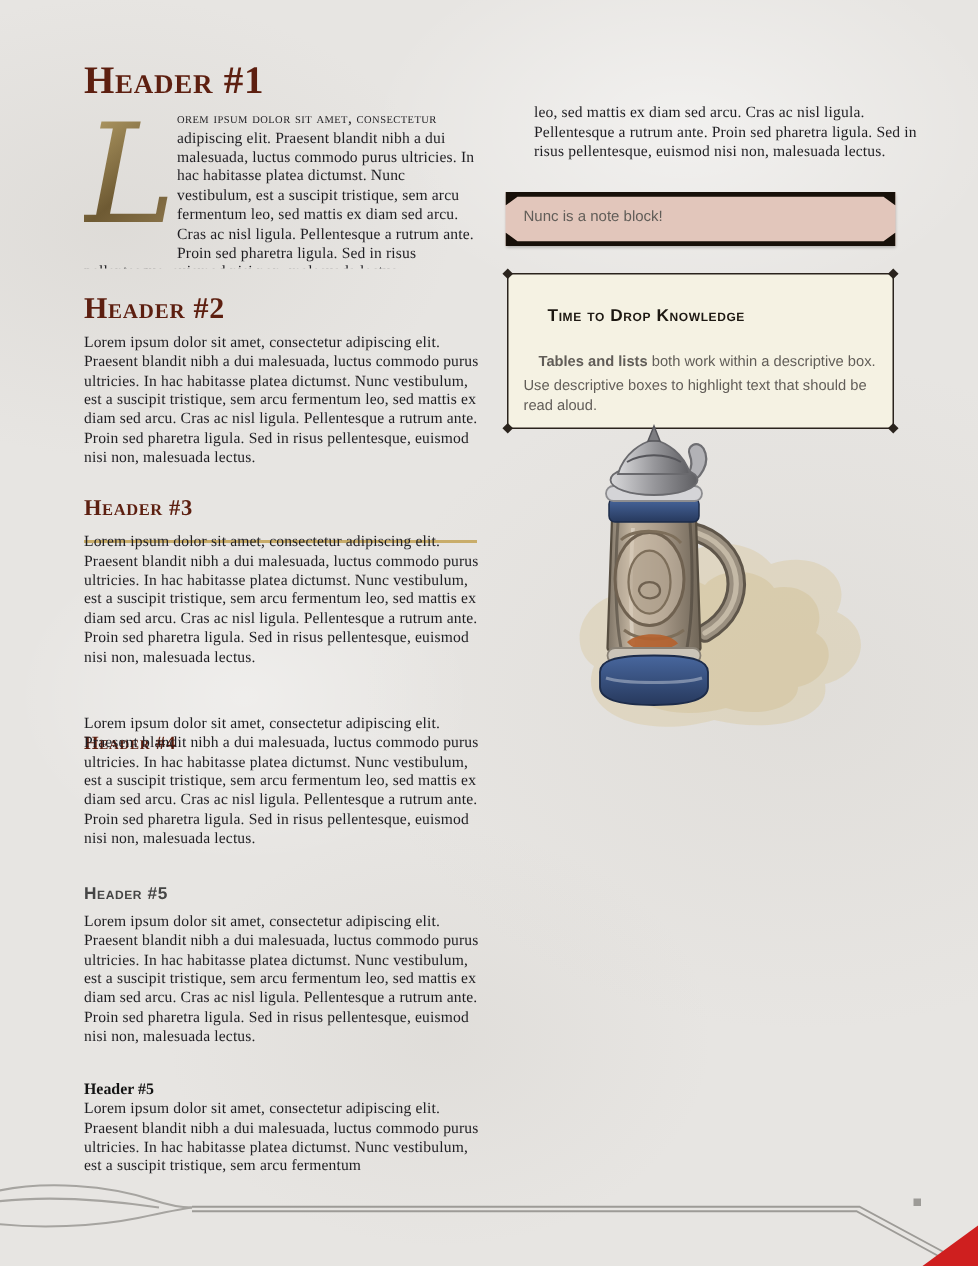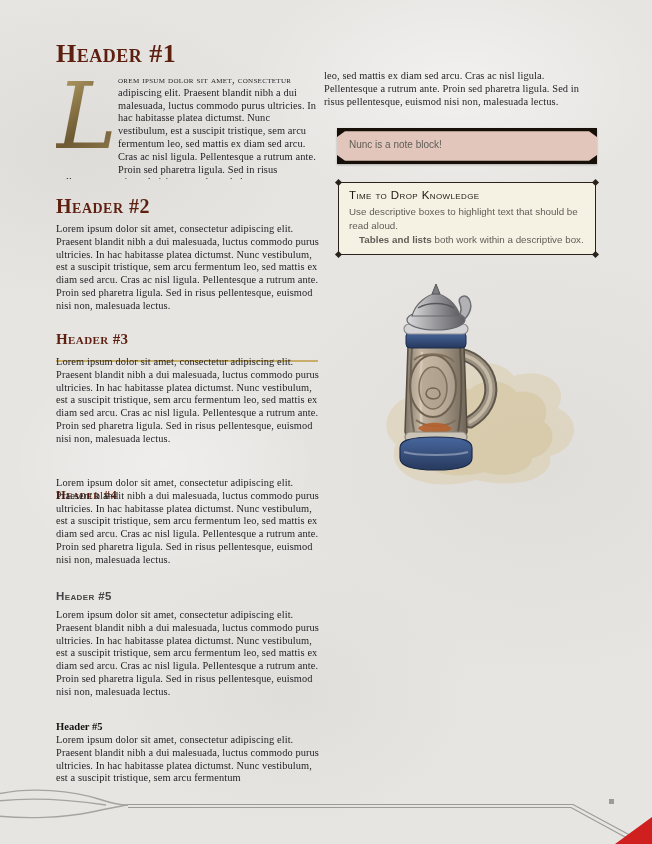--- a/index.html
+++ b/index.html
@@ -49,22 +49,22 @@
   .note{left:337px; top:128px; width:260px; background:#e2c6bb;
         box-shadow:0 1px 2px rgba(0,0,0,.25);}
   .note-bar{display:block; width:100%; height:9px;}
   .note-inner{padding:1px 12px 4px;}
   .note-title{margin:0; font-family:"Liberation Sans", sans-serif; font-variant:small-caps;
       font-weight:700; font-size:11.5px; color:#26201c; letter-spacing:.4px; line-height:15px;}
   .note-text{margin:0; font-family:"Liberation Sans", sans-serif; font-size:10px; color:#615d58; line-height:13px;}
   
   .desc{left:338px; top:182px; width:258px; box-sizing:border-box;
         background:#f5f2e3; border:1.5px solid #2a231d; padding:5px 10px 7px;}
-  .desc-title{margin:0; font-family:"Liberation Sans", sans-serif; font-variant:small-caps;
-      font-weight:400; font-size:11.5px; color:#1d1812; letter-spacing:.4px; line-height:15px;}
+  .desc-title{margin:16px; font-family:"Liberation Sans", sans-serif; font-variant:small-caps;
+      font-weight:700; font-size:11.5px; color:#1d1812; letter-spacing:.4px; line-height:15px;}
   .desc-text{margin:2px 0 0; font-family:"Liberation Sans", sans-serif; font-size:9.8px;
       color:#615d58; line-height:13.5px;}
   .desc-text.indent{text-indent:10px; margin-top:1px;}
   .corner-dot{position:absolute; width:5px; height:5px; background:#2a231d; transform:rotate(45deg);}
   .cd-tl{left:-3px; top:-3px;} .cd-tr{right:-3px; top:-3px;}
   .cd-bl{left:-3px; bottom:-3px;} .cd-br{right:-3px; bottom:-3px;}
 </style>
 </head>
 <body>
 
@@ -84,42 +84,42 @@
 
   <h4 class="hb abs" style="left:56px; top:460px;">Header #4</h4>
   <p class="body abs col" style="left:56px; top:477px;">Lorem ipsum dolor sit amet, consectetur adipiscing elit. Praesent blandit nibh a dui malesuada, luctus commodo purus ultricies. In hac habitasse platea dictumst. Nunc vestibulum, est a suscipit tristique, sem arcu fermentum leo, sed mattis ex diam sed arcu. Cras ac nisl ligula. Pellentesque a rutrum ante. Proin sed pharetra ligula. Sed in risus pellentesque, euismod nisi non, malesuada lectus.</p>
 
   <h5 class="hb abs" style="left:56px; top:590px;">Header #5</h5>
   <p class="body abs col" style="left:56px; top:609px;">Lorem ipsum dolor sit amet, consectetur adipiscing elit. Praesent blandit nibh a dui malesuada, luctus commodo purus ultricies. In hac habitasse platea dictumst. Nunc vestibulum, est a suscipit tristique, sem arcu fermentum leo, sed mattis ex diam sed arcu. Cras ac nisl ligula. Pellentesque a rutrum ante. Proin sed pharetra ligula. Sed in risus pellentesque, euismod nisi non, malesuada lectus.</p>
 
   <h6 class="hb abs" style="left:56px; top:721px;">Header #5</h6>
   <p class="body abs col" style="left:56px; top:734px; max-height:53px;">Lorem ipsum dolor sit amet, consectetur adipiscing elit. Praesent blandit nibh a dui malesuada, luctus commodo purus ultricies. In hac habitasse platea dictumst. Nunc vestibulum, est a suscipit tristique, sem arcu fermentum</p>
 
-  <p class="body abs col" style="left:324px; top:70px; max-height:54px;">leo, sed mattis ex diam sed arcu. Cras ac nisl ligula. Pellentesque a rutrum ante. Proin sed pharetra ligula. Sed in risus pellentesque, euismod nisi non, malesuada lectus.</p>
+  <p class="body abs col" style="left:356px; top:70px; max-height:54px;">leo, sed mattis ex diam sed arcu. Cras ac nisl ligula. Pellentesque a rutrum ante. Proin sed pharetra ligula. Sed in risus pellentesque, euismod nisi non, malesuada lectus.</p>
 
   <div class="note abs">
     <svg class="note-bar" viewBox="0 0 260 9" preserveAspectRatio="none">
         <polygon points="0,0 260,0 260,9 252,3.2 8,3.2 0,9" fill="#171009"></polygon>
       </svg>
     <div class="note-inner">
       <p class="note-text">Nunc is a note block!</p>
     </div>
     <svg class="note-bar" viewBox="0 0 260 9" preserveAspectRatio="none">
         <polygon points="0,0 8,5.8 252,5.8 260,0 260,9 0,9" fill="#171009"></polygon>
       </svg>
   </div>
 
   <div class="desc abs">
     <span class="corner-dot cd-tl"></span>
     <span class="corner-dot cd-tr"></span>
     <span class="corner-dot cd-bl"></span>
     <span class="corner-dot cd-br"></span>
     <p class="desc-title">Time to Drop Knowledge</p>
+    <p class="desc-text indent"><b>Tables and lists</b><span> both work within a descriptive box.</span></p>
     <p class="desc-text">Use descriptive boxes to highlight text that should be read aloud.</p>
-    <p class="desc-text indent"><b>Tables and lists</b><span> both work within a descriptive box.</span></p>
   </div>
 
   <svg class="abs" style="left:356px; top:282px;" width="240" height="218" viewBox="0 0 240 218" role="img">
     <defs>
       <linearGradient id="pewter" x1="0" y1="0" x2="1" y2="0">
         <stop offset="0" stop-color="#d9d9db"></stop>
           <stop offset=".5" stop-color="#97979b"></stop>
           <stop offset="1" stop-color="#5e5e62"></stop>
       </linearGradient>
       <linearGradient id="bodyg" x1="0" y1="0" x2="1" y2="0">

